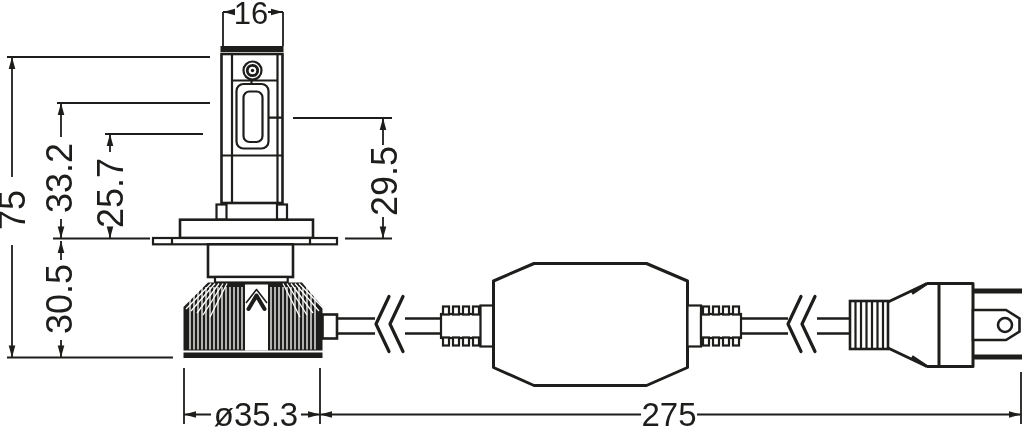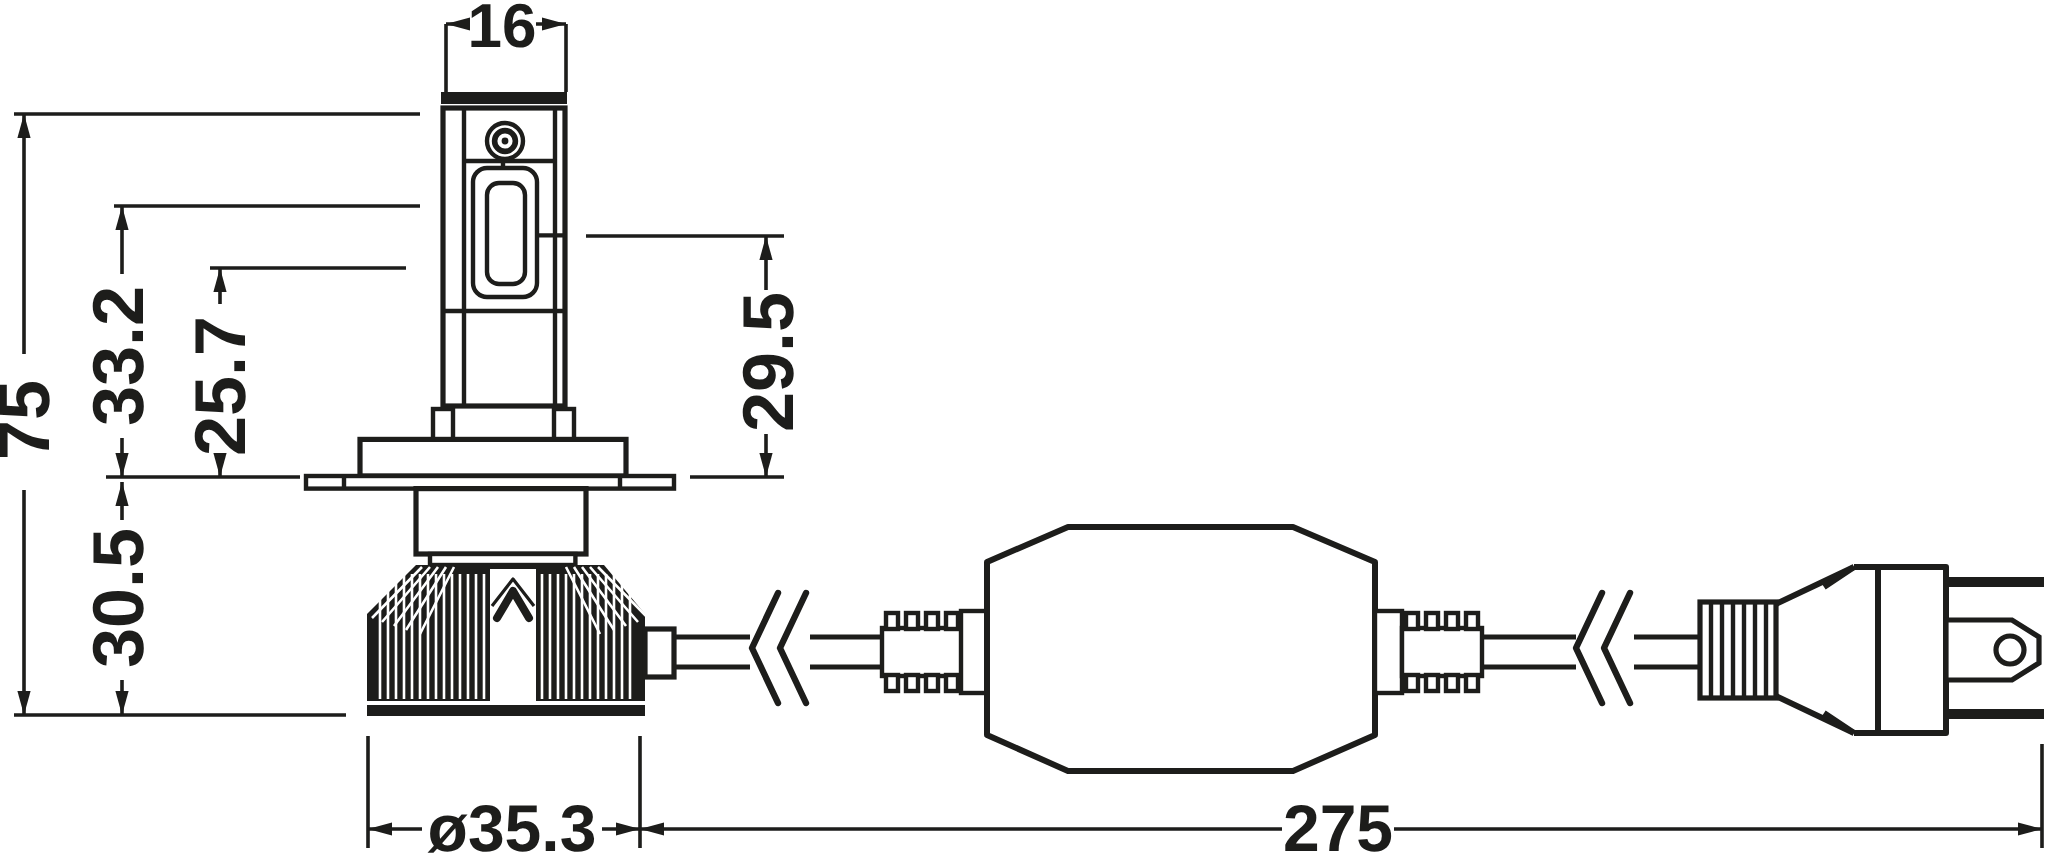--- a/index.html
+++ b/index.html
@@ -1,16 +1,16 @@
 <!DOCTYPE html>
 <html><head>
 <meta charset="utf-8">
 <style>
   html,body{margin:0;padding:0;background:#fff;}
-  .stage{position:relative;width:1024px;height:429px;background:#ffffff;overflow:hidden;font-weight:bold;}
+  .stage{position:relative;width:1024px;height:429px;background:#ffffff;overflow:hidden;}
   svg{position:absolute;inset:0;display:block;}
   
   .d18{stroke:#1d1d1b;stroke-width:1.8;fill:none;}
   .d22{stroke:#1d1d1b;stroke-width:2.2;fill:none;}
   .d26{stroke:#1d1d1b;stroke-width:2.6;fill:none;}
   .d26w{stroke:#1d1d1b;stroke-width:2.6;fill:#ffffff;}
   .d22w{stroke:#1d1d1b;stroke-width:2.2;fill:#ffffff;}
   .d3{stroke:#1d1d1b;stroke-width:3;fill:none;stroke-linejoin:round;}
   .d3w{stroke:#1d1d1b;stroke-width:3;fill:#ffffff;stroke-linejoin:round;}
   .blk{fill:#1d1d1b;stroke:none;}

